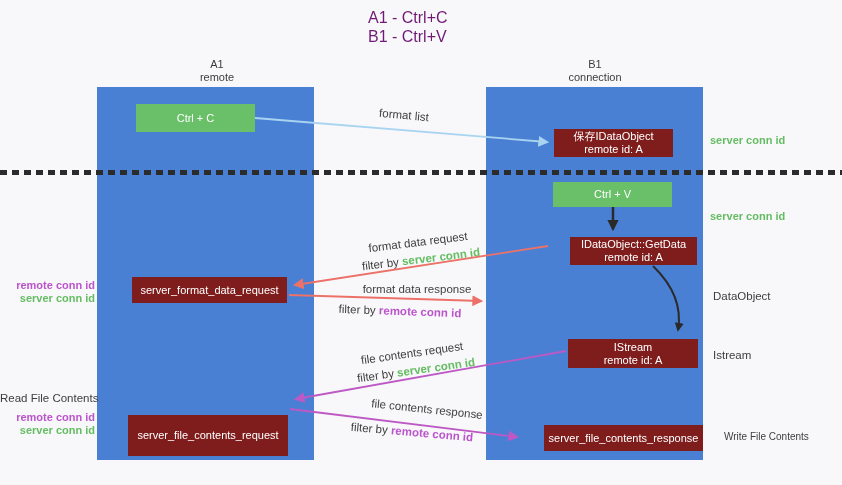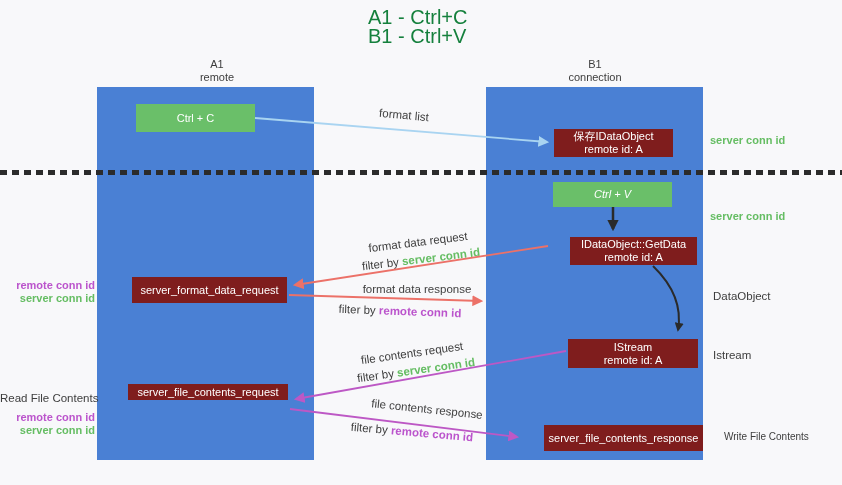--- a/index.html
+++ b/index.html
@@ -1,19 +1,19 @@
 <!DOCTYPE html>
 <html><head>
 <meta charset="utf-8">
 <style>
   html,body{margin:0;padding:0;}
   body{font-family:"Liberation Sans", sans-serif; background:#eee;}
   .canvas{position:relative;width:842px;height:485px;background:#f8f8fa;overflow:hidden;}
 
-  .title{position:absolute;left:368px;top:8px;font-size:20px;line-height:19px;color:#15803d;white-space:nowrap;}
+  .title{position:absolute;left:368px;top:8px;font-size:16px;line-height:19px;color:#701a75;white-space:nowrap;}
 
   .col-header{position:absolute;font-size:11px;line-height:13px;color:#3d3d3d;text-align:center;width:120px;}
   .col-rect{position:absolute;top:87px;width:217px;height:373px;background:#4a80d4;}
 
   .node{position:absolute;display:flex;flex-direction:column;align-items:center;justify-content:center;
         color:#fff;font-size:11px;line-height:13px;text-align:center;white-space:nowrap;}
   .green-node{background:#6abf69;}
   .orange-node{background:#7f1d1d;}
 
   .divider{position:absolute;left:0;top:170px;width:842px;height:5px;
@@ -51,29 +51,29 @@
   <div class="col-rect" style="left:486px;"></div>
 
   <div class="divider"></div>
 
   <div class="node green-node" style="left:136px;top:104px;width:119px;height:28px;">
     <div>Ctrl + C</div>
   </div>
   <div class="node orange-node" style="left:132px;top:277px;width:155px;height:26px;">
     <div>server_format_data_request</div>
   </div>
-  <div class="node orange-node" style="left:128px;top:384px;width:160px;height:16px;">
+  <div class="node orange-node" style="left:128px;top:415px;width:160px;height:41px;">
     <div>server_file_contents_request</div>
   </div>
 
   <div class="node orange-node" style="left:554px;top:129px;width:119px;height:28px;">
     <div>保存IDataObject</div>
     <div>remote id: A</div>
   </div>
-  <div class="node green-node" style="left:553px;top:182px;width:119px;height:25px;font-style:italic;">
+  <div class="node green-node" style="left:553px;top:182px;width:119px;height:25px;">
     <div>Ctrl + V</div>
   </div>
   <div class="node orange-node" style="left:550px;top:237px;width:127px;height:28px;margin-left:20px;">
     <div>IDataObject::GetData</div>
     <div>remote id: A</div>
   </div>
   <div class="node orange-node" style="left:568px;top:339px;width:130px;height:29px;">
     <div>IStream</div>
     <div>remote id: A</div>
   </div>

